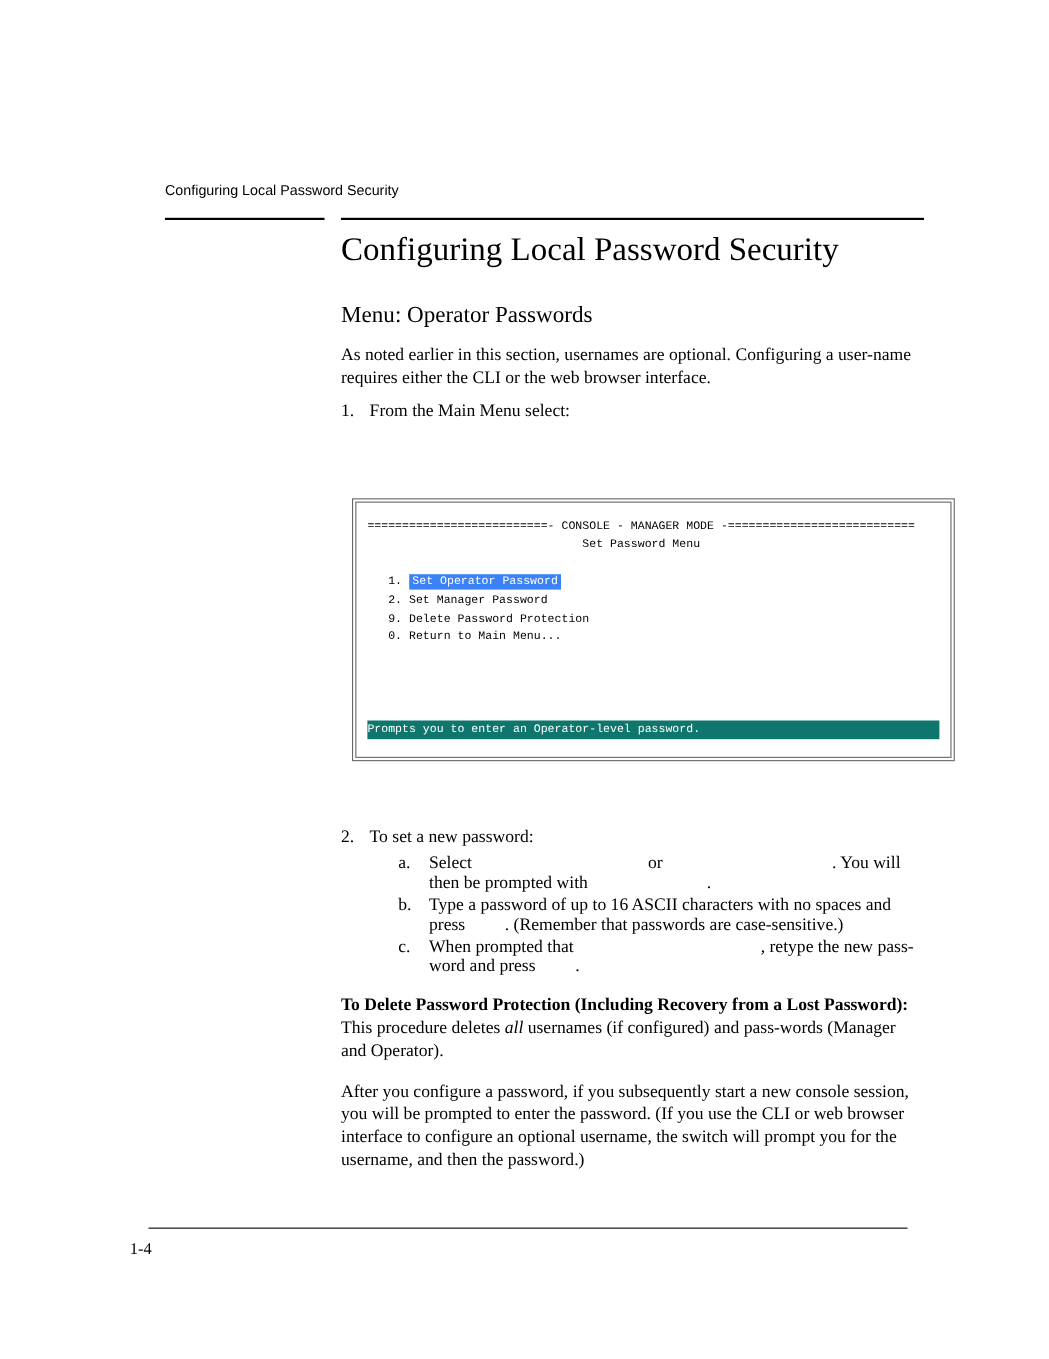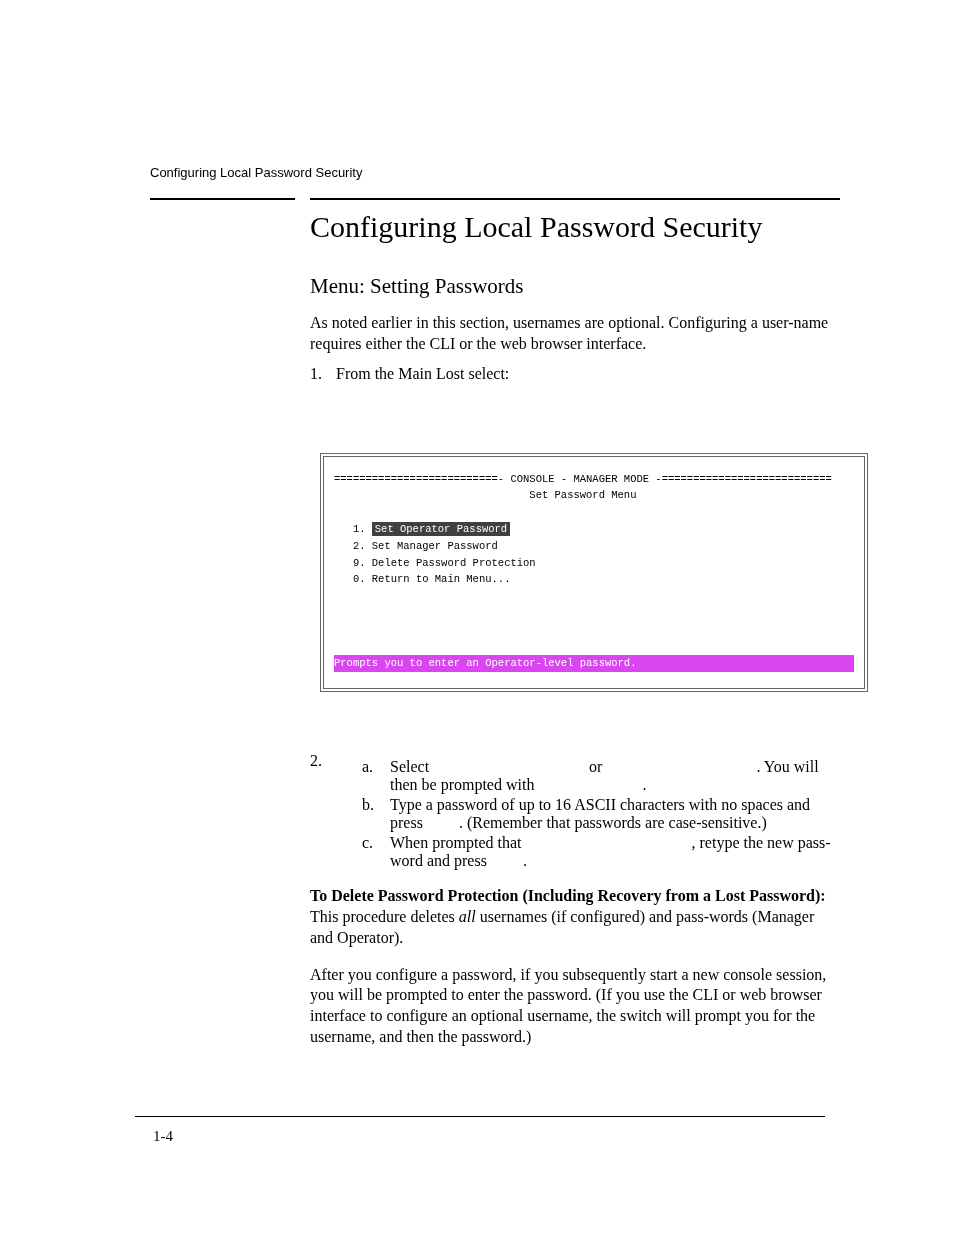--- a/index.html
+++ b/index.html
@@ -94,91 +94,92 @@
     background: #fff;
     padding: 14px 10px 16px 10px;
     font-family: "Courier New", Courier, monospace;
     font-size: 10.5px;
     line-height: 1.6;
     color: #000;
     white-space: pre;
     overflow: hidden;
   }
   .inv {
-    background: #404040;
+    background: #3b82f6;
     color: #fff;
   }
   .hl1 { padding: 1px 3px; }
   .statusbar {
     display: block;
-    background: #d946ef;
+    background: #0f766e;
     color: #fff;
     width: 100%;
     white-space: pre;
   }
   .para2 {
     margin-top: 16px;
   }
   .bold { font-weight: bold; }
   .italic { font-style: italic; }
   .rule-bottom {
     position: absolute;
     left: 135px;
     width: 690px;
     top: 1116px;
     border-top: 1px solid #000;
   }
   .page-num {
     position: absolute;
-    left: 153px;
+    left: 118px;
     top: 1128px;
     font-family: "Times New Roman", Times, serif;
     font-size: 15px;
   }
 </style>
 </head>
 <body>
 
 <div class="page">
   <div class="running-head">Configuring Local Password Security</div>
 
   <div class="rule-top">
     <div class="seg1"></div>
     <div class="seg2"></div>
   </div>
 
   <div class="content">
     <div class="h1">Configuring Local Password Security</div>
-    <div class="h2">Menu: Setting Passwords</div>
+    <div class="h2">Menu: Operator Passwords</div>
     <p class="body">As noted earlier in this section, usernames are optional. Configuring a user-name requires either the CLI or the web browser interface.</p>
 
     <div class="ol">
       <div class="ol-item">
         <div class="ol-num">1.</div>
-        <div>From the Main Lost select:</div>
+        <div>From the Main Menu select:</div>
       </div>
     </div>
 
     <div class="console-block"><span>==========================- CONSOLE - MANAGER MODE -===========================</span>
 <span>                               Set Password Menu</span>
 
 <span>   1. </span><span class="inv hl1">Set Operator Password</span>
 <span>   2. Set Manager Password</span>
 <span>   9. Delete Password Protection</span>
 <span>   0. Return to Main Menu...</span>
 
 
 
 
 <span class="statusbar">Prompts you to enter an Operator-level password.                               </span></div>
 
     <div class="ol">
       <div class="ol-item">
         <div class="ol-num">2.</div>
         <div style="flex:1;">
+          <div>To set a new password:</div>
           <div class="sub-ol">
             <div class="ol-item">
               <div class="ol-num">a.</div>
               <div style="flex:1;font-family:Liberation Serif, serif;"><span>Select </span><span style="display:inline-block;width:152px;"></span><span> or </span><span style="display:inline-block;width:150px;"></span><span>. You will then be prompted with </span><span style="display:inline-block;width:104px;"></span><span>.</span></div>
             </div>
             <div class="ol-item">
               <div class="ol-num">b.</div>
               <div style="flex:1;"><span>Type a password of up to 16 ASCII characters with no spaces and press </span><span style="display:inline-block;width:32px;"></span><span>. (Remember that passwords are case-sensitive.)</span></div>
             </div>
             <div class="ol-item">

